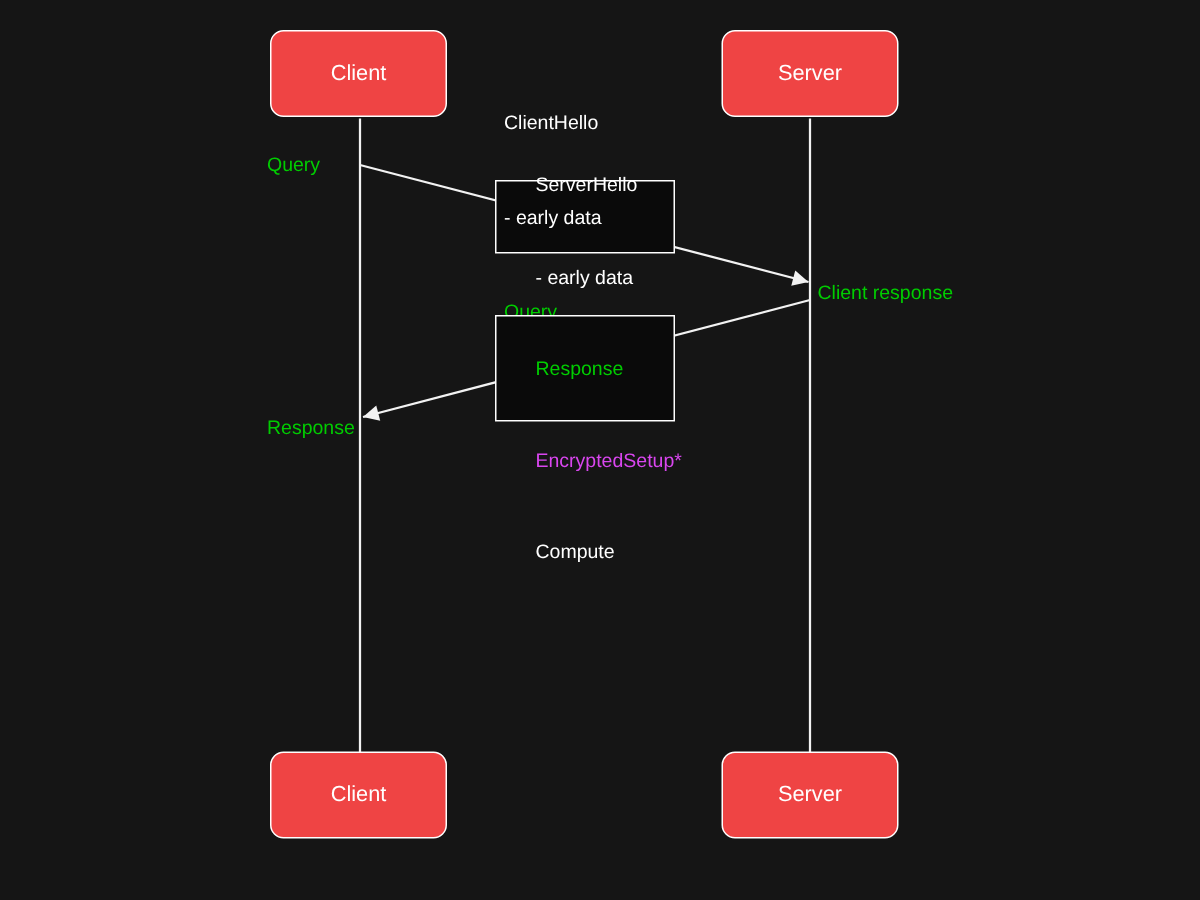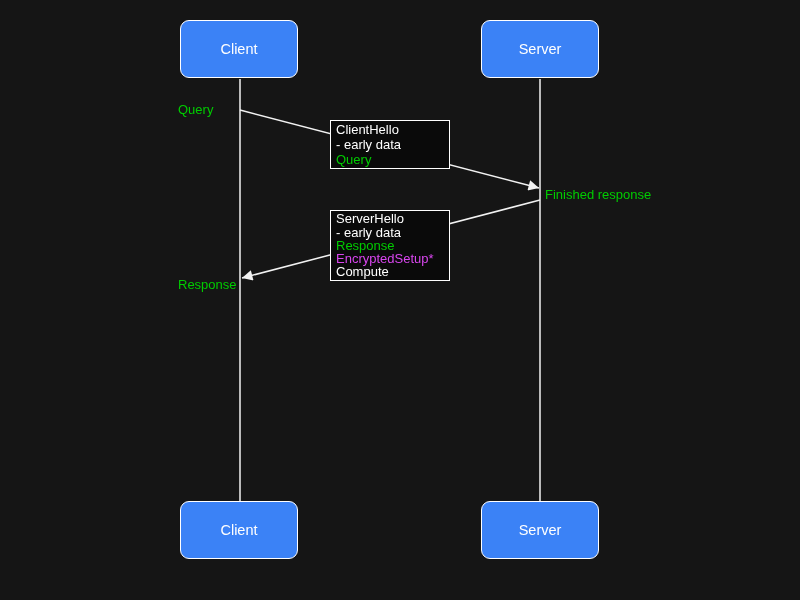--- a/index.html
+++ b/index.html
@@ -18,21 +18,21 @@
   #wires {
     position: absolute;
     left: 0;
     top: 0;
     z-index: 1;
   }
   .actor-box {
     position: absolute;
     width: 118px;
     height: 58px;
-    background: #3b82f6;
+    background: #ef4444;
     border: 1.5px solid #ffffff;
     border-radius: 9px;
     display: flex;
     align-items: center;
     justify-content: center;
     color: #ffffff;
     font-size: 14.5px;
     z-index: 3;
     box-sizing: border-box;
   }
@@ -41,30 +41,31 @@
     left: 330px;
     width: 120px;
     background: #0a0a0a;
     border: 1.5px solid #ffffff;
     box-sizing: border-box;
     padding: 2px 0 2px 5px;
     display: flex;
     flex-direction: column;
     justify-content: center;
     z-index: 2;
+    gap: 48px;
   }
   .msg-line {
     font-size: 13px;
     color: #ffffff;
     white-space: nowrap;
   }
   #client-hello-box { top: 120px; height: 49px; }
   #server-hello-box { top: 210px; height: 71px; }
   #client-hello-box .msg-line { line-height: 15px; }
-  #server-hello-box .msg-line { line-height: 13.3px; }
+  #server-hello-box .msg-line { line-height: 13.3px; margin-left: 21px; }
   .flow-label {
     position: absolute;
     font-size: 13px;
     color: #00cc00;
     white-space: nowrap;
     z-index: 2;
   }
   #label-query    { left: 178px; top: 102px; }
   #label-compute  { left: 545px; top: 187px; }
   #label-response { left: 178px; top: 277px; }
@@ -93,21 +94,21 @@
     <span>Server</span>
   </div>
   <div class="actor-box" style="left:180px; top:501px;">
     <span>Client</span>
   </div>
   <div class="actor-box" style="left:481px; top:501px;">
     <span>Server</span>
   </div>
 
   <div id="label-query" class="flow-label">Query</div>
-  <div id="label-compute" class="flow-label">Finished response</div>
+  <div id="label-compute" class="flow-label">Client response</div>
   <div id="label-response" class="flow-label">Response</div>
 
   <div id="client-hello-box" class="msg-box">
       <div class="msg-line" style="color: rgb(255, 255, 255);">ClientHello</div>
       <div class="msg-line" style="color: rgb(255, 255, 255);">- early data</div>
       <div class="msg-line" style="color: rgb(0, 204, 0);">Query</div>
     </div>
 
   <div id="server-hello-box" class="msg-box">
       <div class="msg-line" style="color: rgb(255, 255, 255);">ServerHello</div>

